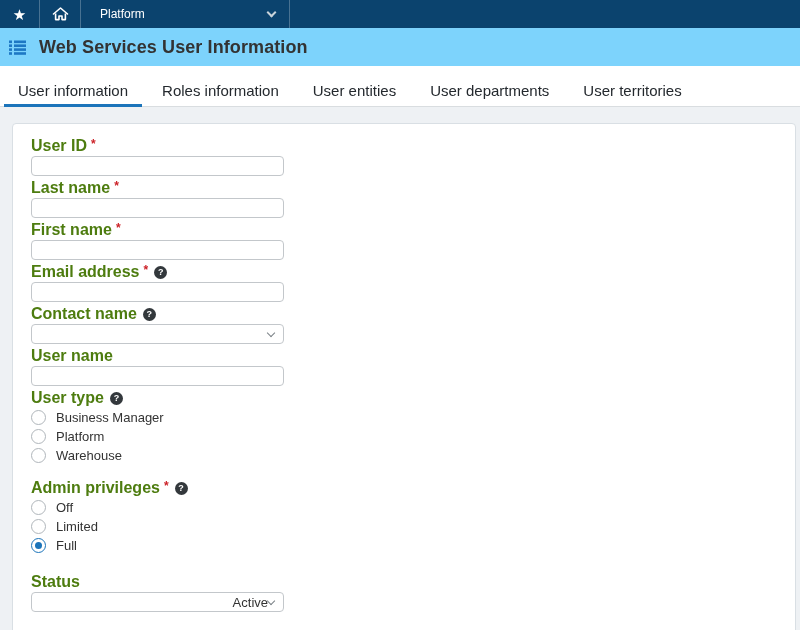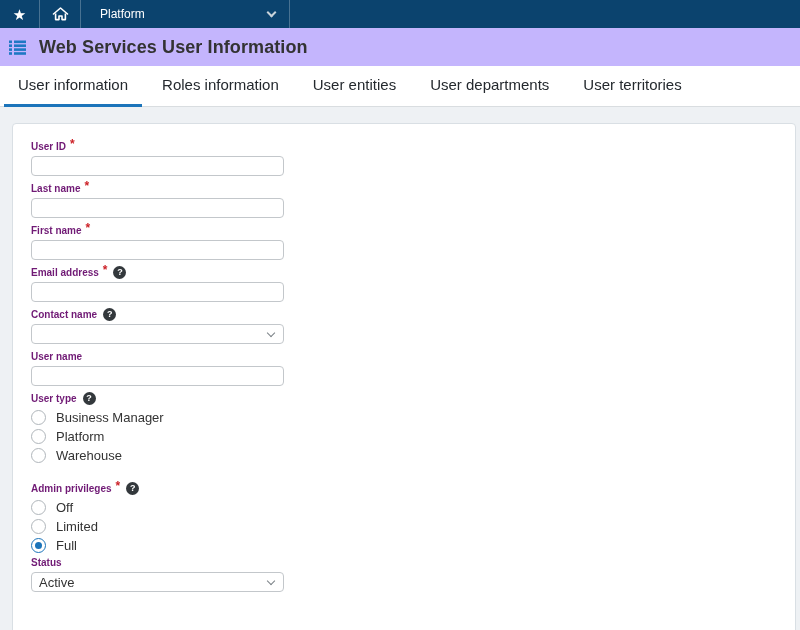--- a/index.html
+++ b/index.html
@@ -13,65 +13,65 @@
   .tb-fav { width:40px; }
   .tb-home { width:41px; }
   .tb-company { width:209px; justify-content:space-between; padding:0 14px 0 19px; }
   .tb-star { color:#fff; font-size:15px; line-height:1; }
   .tb-company-label { color:#fff; font-size:12px; }
   .chev { width:7px; height:7px; border-left:2px solid #c9d3da; border-bottom:2px solid #c9d3da;
     transform:rotate(-45deg); margin-top:-3px; }
   .tb-rest { flex:1; }
 
   
-  .pagehead { height:38px; display:flex; align-items:center; padding-left:9px; background:#c4b5fd; }
+  .pagehead { height:38px; display:flex; align-items:center; padding-left:9px; background:#7dd3fc; }
   .list-icon { width:17px; height:15px; margin-right:13px; }
   .page-title { font-size:18px; font-weight:bold; color:#333; letter-spacing:0.1px; }
 
   
   .tabbar { display:flex; align-items:flex-end; height:41px; padding-left:4px;
     border-bottom:1px solid #d9dde0; background:#fff; }
-  .tab { padding:0 14px 11px; margin-right:6px; font-size:15px; color:#24292e;
+  .tab { padding:0 14px 5px; margin-right:6px; font-size:15px; color:#24292e;
     cursor:pointer; border-bottom:3px solid transparent; margin-bottom:-1px; white-space:nowrap; }
   .tab.active { border-bottom-color:#1b74ba; }
 
   
   .content { background:#eef1f4; height:561px; padding:16px 4px 0 12px; }
   .panel { background:#fff; border:1px solid #d9dfe4; border-radius:4px;
     height:600px; padding:15px 18px; }
 
   .fg { margin-bottom:5px; width:253px; }
   .lbl-row { display:flex; align-items:center; height:14px; margin-bottom:3px; }
-  .lbl { font-size:10px; font-weight:bold; color:#701a75; }
+  .lbl { font-size:16px; font-weight:bold; color:#4d7c0f; }
   .req { color:#cc2127; font-size:12px; font-weight:bold; margin-left:4px;
     position:relative; top:-2px; }
   .help { width:13px; height:13px; border-radius:50%; background:#33383c; color:#fff;
     font-size:9px; font-weight:bold; display:inline-flex; align-items:center;
     justify-content:center; margin-left:6px; cursor:pointer; flex:none; }
 
   .txt { width:253px; height:20px; border:1px solid #c3c7cb; border-radius:4px;
     font-family:"Liberation Sans", sans-serif; font-size:13px; color:#333;
     padding:0 7px; background:#fff; outline:none; }
 
   .sel { width:253px; height:20px; border:1px solid #c3c7cb; border-radius:4px;
-    background:#fff; display:flex; align-items:center; justify-content:space-between;
+    background:#fff; display:flex; align-items:center; justify-content:flex-end;
     padding:0 9px 0 7px; font-size:13px; color:#333; cursor:pointer; }
   .sel .chev { border-color:#7b8287; border-width:1.5px; width:6px; height:6px; margin-top:-2px; }
 
   .radio-row { display:flex; align-items:center; height:19px; cursor:pointer; }
   .radio { width:15px; height:15px; border:1px solid #b0b6bb; border-radius:50%;
     background:#fff; position:relative; flex:none; margin-right:10px; }
   .radio.selected { border-color:#7d9cb5; }
   .radio.selected::after { content:""; position:absolute; inset:3px; border-radius:50%;
     background:#1b74ba; }
   .radio.selected.focus { border-color:#1b74ba; }
   .opt-lbl { font-size:13px; color:#333; }
 
   .fg-usertype { margin-bottom:16px; }
-  .fg-admin { margin-bottom:0;text-align:center; }
+  .fg-admin { margin-bottom:20px;text-align:center; }
 </style>
 </head>
 <body>
 
 <div class="topbar">
   <div class="tb-cell tb-fav">
     <span class="tb-star">★</span>
   </div>
   <div class="tb-cell tb-home">
     <svg width="17" height="16" viewBox="0 0 17 16">

